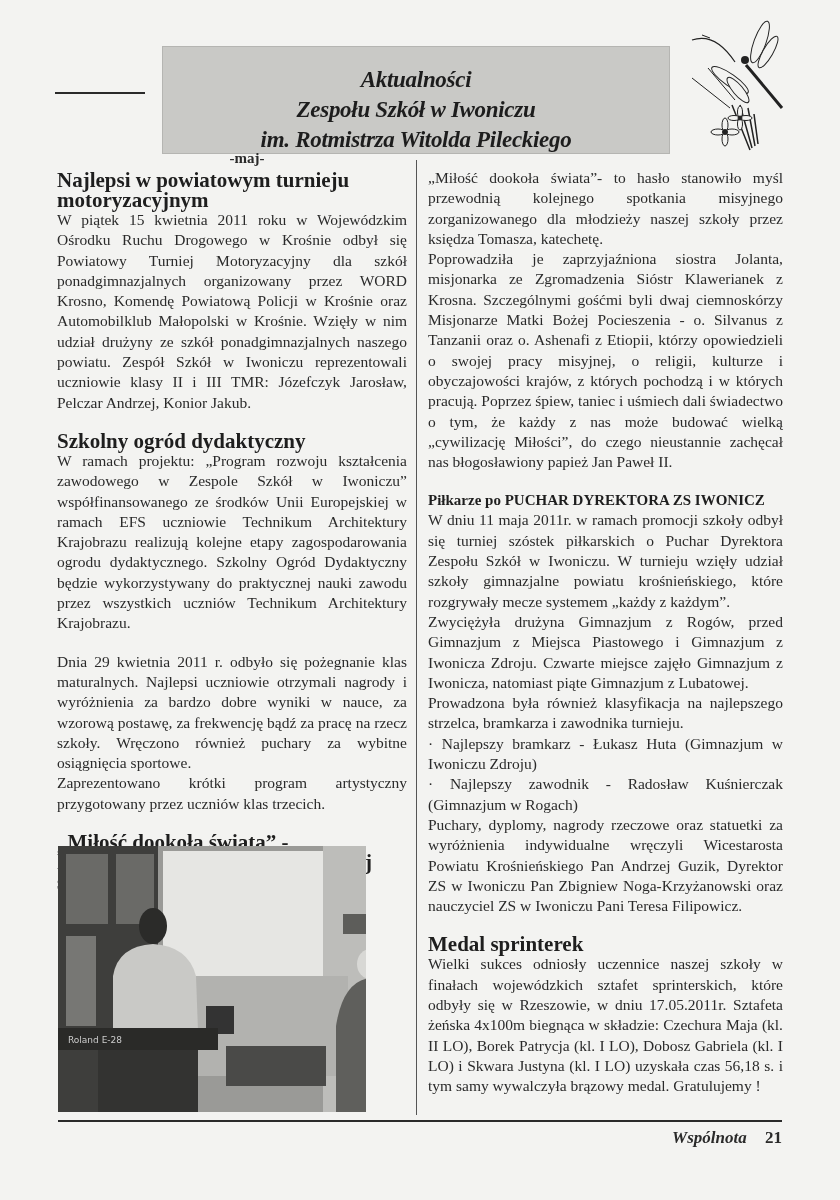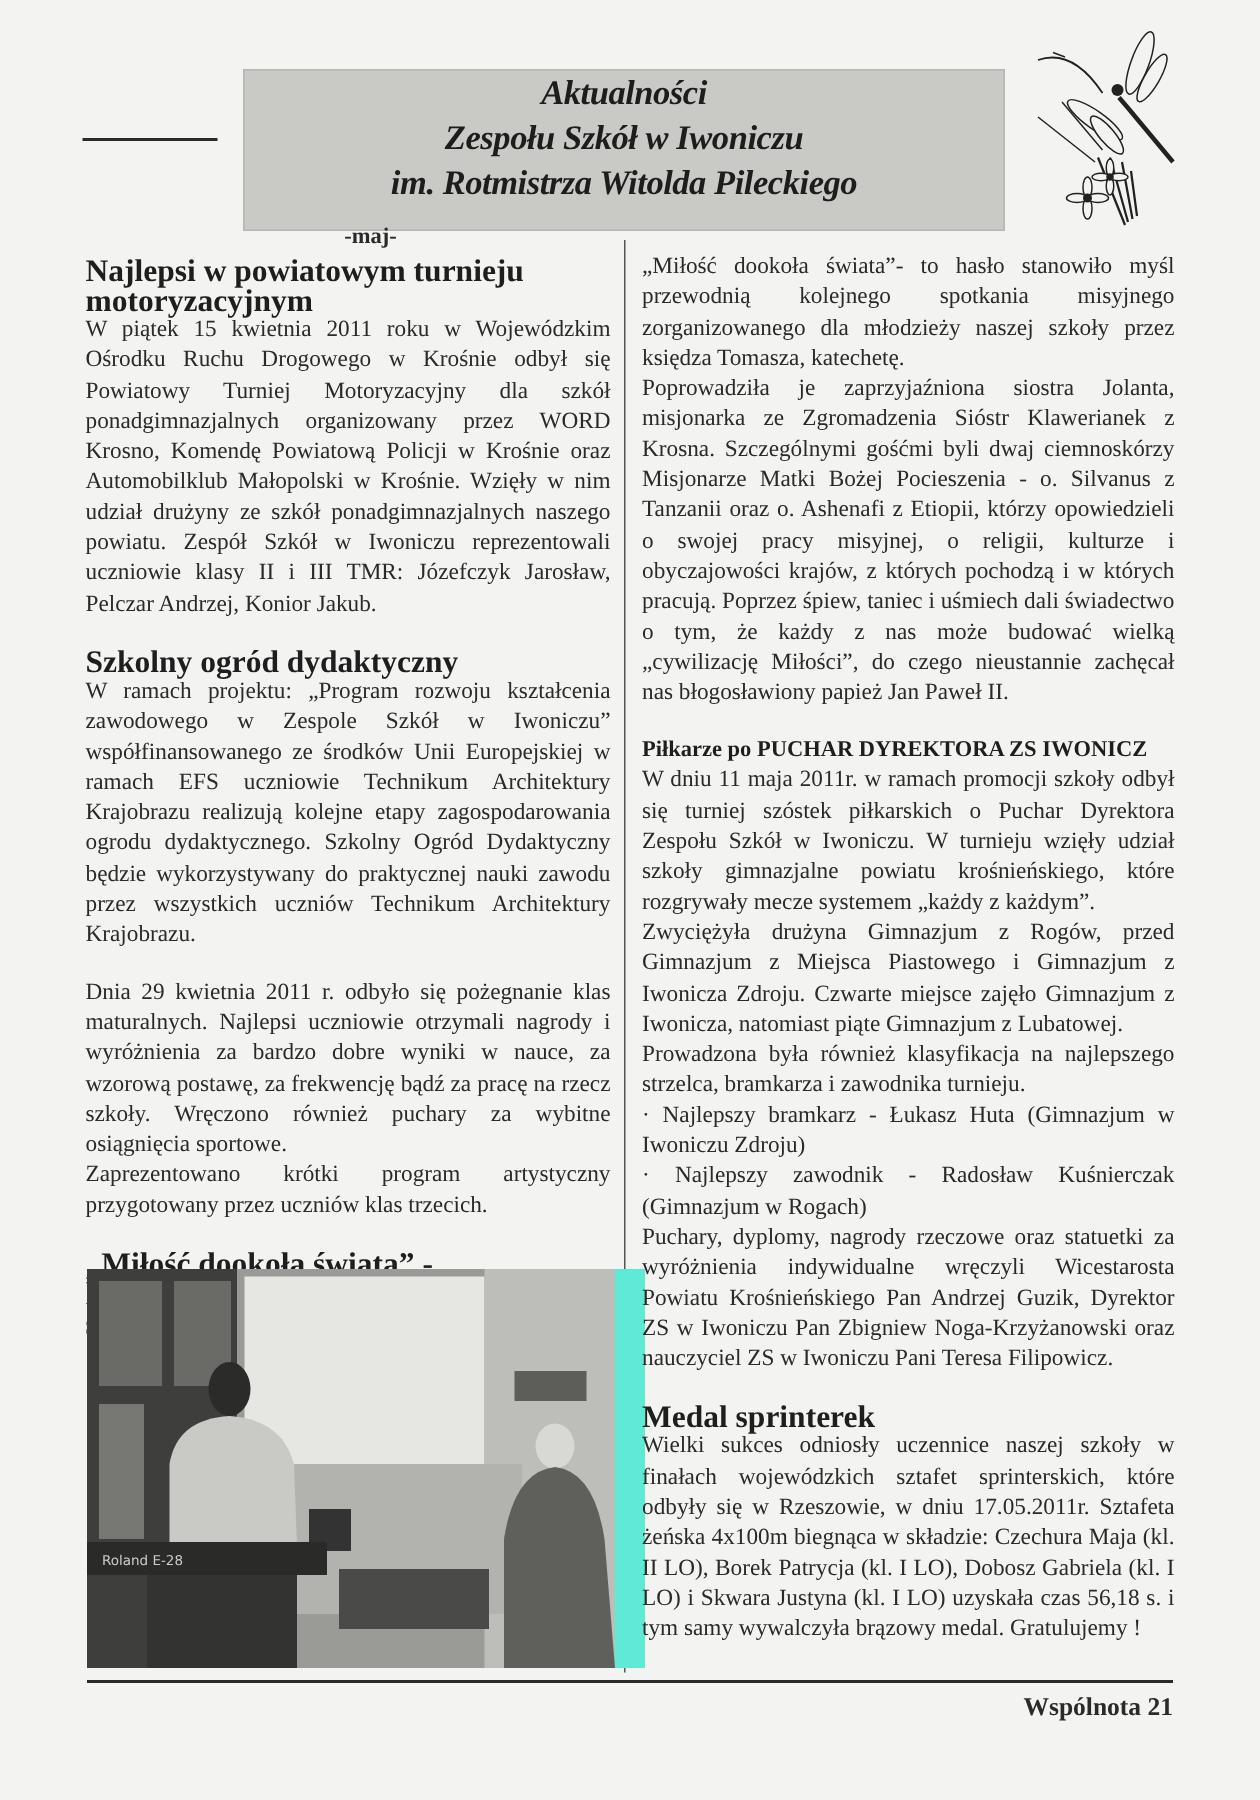--- a/index.html
+++ b/index.html
@@ -14,21 +14,21 @@
 
   .header-rule {
     position: absolute; left: 55px; top: 92px; width: 90px; height: 2px;
     background: #2a2a2a;
   }
   .masthead {
     position: absolute; left: 162px; top: 46px; width: 508px; height: 108px;
     background: #c9c9c6;
     border: 1px solid #b5b5b2;
     text-align: center;
-    padding-top: 0;
+    padding-top: 18px;
   }
   .masthead .line {
     display: block;
     font-style: italic; font-weight: bold;
     font-size: 23px; line-height: 30px;
     color: #1d1d1d;
     letter-spacing: -0.3px;
   }
   .dragonfly {
     position: absolute; left: 690px; top: 10px; width: 100px; height: 145px;
@@ -50,34 +50,34 @@
   .section { margin-bottom: 18px; }
   .section h2 {
     font-size: 21px; font-weight: bold; line-height: 20px; color: #1e1e1e;
   }
   .section p {
     font-size: 15.5px; line-height: 20.3px; text-align: justify;
     hyphens: manual;
   }
 
   .photo {
-    position: absolute; left: 58px; top: 846px; width: 372px; height: 266px;
+    position: absolute; left: 58px; top: 846px; width: 308px; height: 266px;
     background: #5eead4;
     overflow: hidden;
   }
 
   .footer-rule {
     position: absolute; left: 58px; top: 1120px; width: 724px; height: 2px;
     background: #2a2a2a;
   }
   .footer {
     position: absolute; right: 58px; top: 1128px;
     font-size: 17px; font-weight: bold;
   }
-  .footer .mag { }
+  .footer .mag { font-style: italic; margin-right: 14px; }
 </style>
 </head>
 <body>
 
 <div class="page">
 
   <div class="header-rule"></div>
 
   <div class="masthead">
     <span class="line">Aktualności</span>

